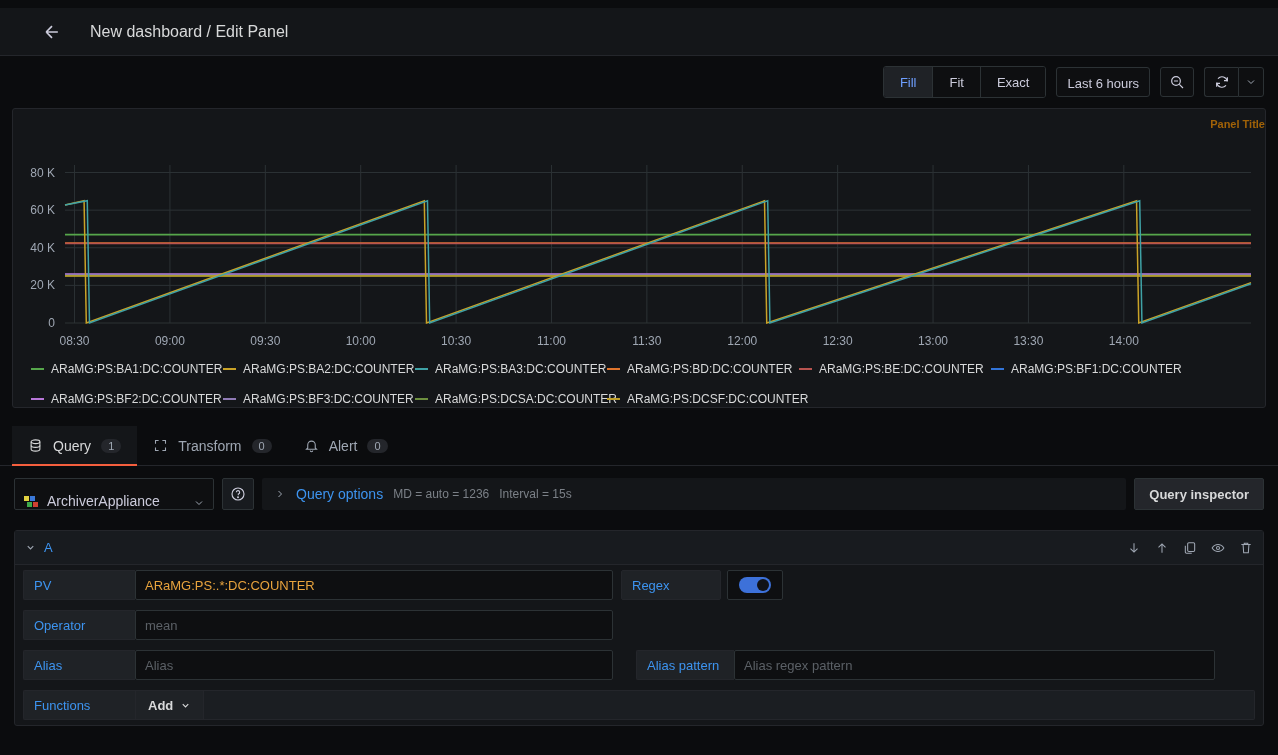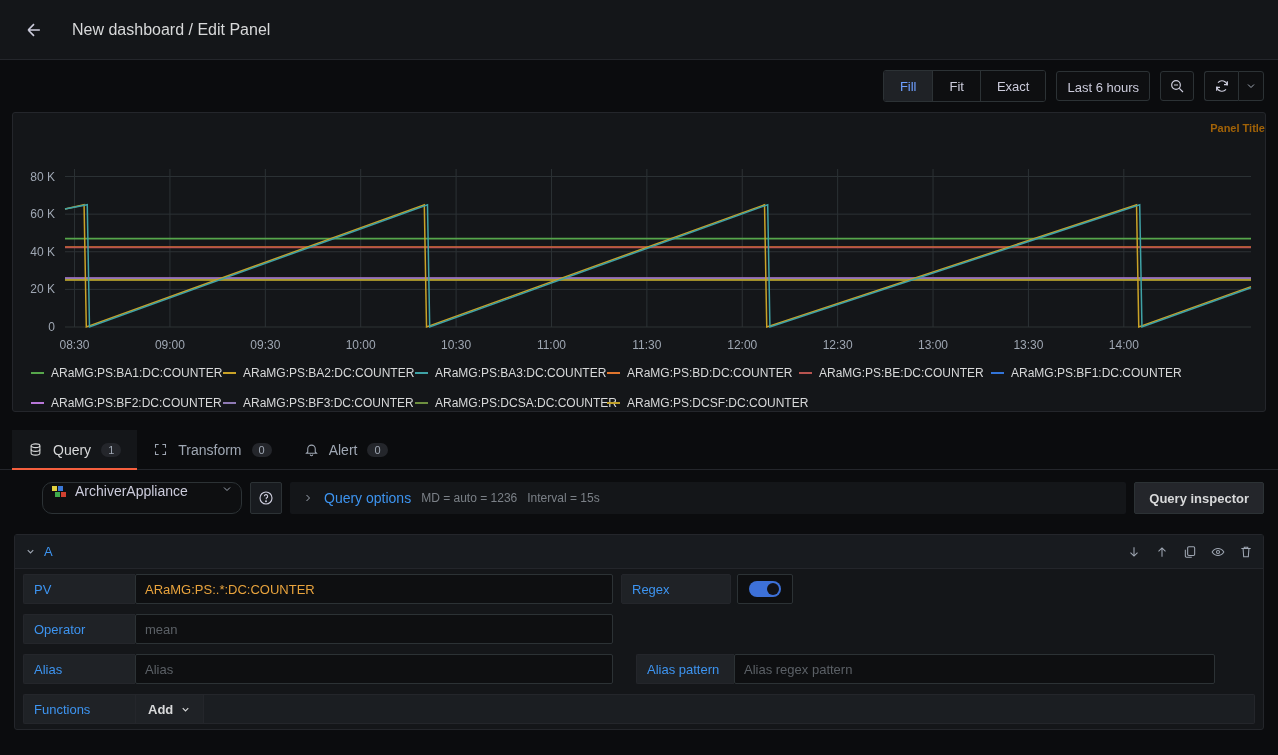--- a/index.html
+++ b/index.html
@@ -6,25 +6,26 @@
   html, body {
     width: 1278px; height: 755px;
     background: #0b0c0e;
     font-family: "Liberation Sans", sans-serif;
     color: #ccccdc;
     overflow: hidden;
   }
 
   
   .topbar {
-    height: 60px;
+    height: 48px;
     background: #141619;
     border-bottom: 1px solid #24262b;
     display: flex; align-items: center;
-    padding-left: 18px;
+    padding-left: 36px;
+    margin-top: 8px;
   }
   .back-arrow {
     width: 32px; height: 32px;
     display: flex; align-items: center; justify-content: center;
     cursor: pointer;
   }
   .page-title {
     font-size: 16px; font-weight: 500;
     color: #d8d9da;
     margin-left: 22px;
@@ -130,26 +131,25 @@
   
   .ds-row {
     display: flex; align-items: center;
     padding: 12px 14px 10px 14px;
     gap: 8px;
   }
   .ds-picker {
     width: 200px; height: 32px;
     background: #0e0f11;
     border: 1px solid #2c3235;
-    border-radius: 10px;
-    display: flex; align-items: flex-start;
+    border-radius: 2px;
+    display: flex; align-items: flex-end;
     padding: 0 8px; gap: 8px;
     font-size: 14px;
     cursor: pointer;
-    margin-left: 28px;
   }
   .ds-picker .ds-name { flex: 1; color: #ccccdc; }
   .epics-logo { width: 16px; height: 16px; position: relative; }
   .epics-logo i { position: absolute; width: 5px; height: 5px; display: block; }
 
   .help-btn {
     width: 32px; height: 32px;
     border: 1px solid #2c3235; border-radius: 2px;
     background: #181b1f;
     display: flex; align-items: center; justify-content: center;
@@ -495,21 +495,21 @@
         <svg width="14" height="14" viewBox="0 0 24 24" fill="none" stroke="#9fa7b3" stroke-width="1.8">
           <path d="M4 6h16M9 6V4h6v2M7 6l1 14h8l1-14"></path>
         </svg>
       </span>
     </div>
   </div>
 
   <div class="field-row">
     <div class="flabel" style="width:112px">PV</div>
     <input class="finput pv-val" style="width: 478px;" value="ARaMG:PS:.*:DC:COUNTER">
-    <div class="flabel" style="width:110px;margin-left:8px;border-right:1px solid #24262b;border-radius:2px">Regex</div>
+    <div class="flabel" style="width:100px;margin-left:8px;border-right:1px solid #24262b;border-radius:2px">Regex</div>
     <div class="toggle-box" style="margin-left:6px">
       <span class="switch"></span>
     </div>
   </div>
 
   <div class="field-row">
     <div class="flabel" style="width:112px">Operator</div>
     <input class="finput" style="width: 478px;" placeholder="mean">
   </div>
 

